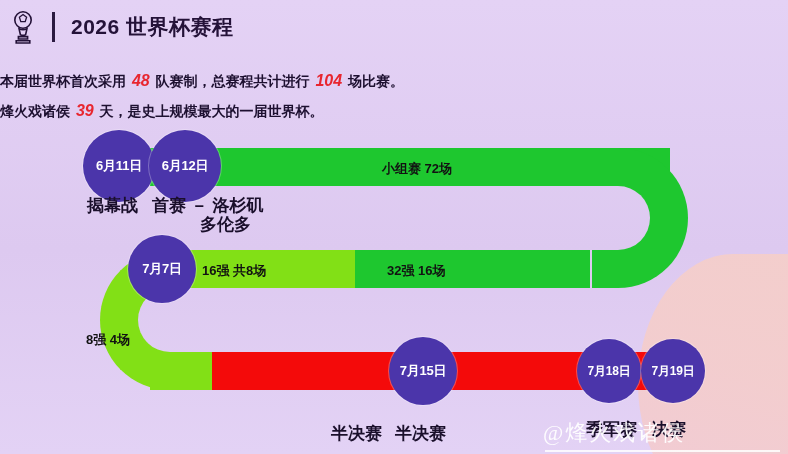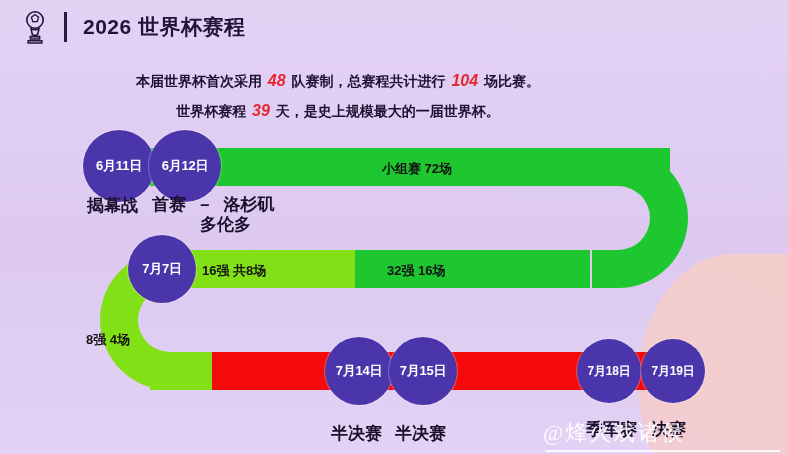--- a/index.html
+++ b/index.html
@@ -35,21 +35,21 @@
     pointer-events: none;
   }
 
   
   .header {
     position: absolute;
     left: 0; top: 0;
     width: 788px; height: 54px;
     display: flex;
     align-items: center;
-    padding-left: 20px;
+    padding-left: 8px;
     box-sizing: border-box;
   }
   .trophy-icon { width: 30px; height: 34px; flex: 0 0 auto; }
   .hdr-divider {
     width: 3px; height: 30px;
     background: #2b1a40;
     margin: 0 16px 0 14px;
     flex: 0 0 auto;
   }
   .hdr-title {
@@ -58,21 +58,20 @@
     color: #241238;
     letter-spacing: .5px;
     white-space: nowrap;
   }
 
   
   .intro {
     position: absolute;
     left: 0; top: 66px;
     width: 676px;
-    text-align: center;
     color: #1d1030;
   }
   .intro-line {
     font-size: 14px;
     font-weight: 700;
     line-height: 30px;
     white-space: nowrap;
   }
   .num {
     color: #e8262f;
@@ -189,21 +188,21 @@
 
   <div class="intro">
     <div class="intro-line">
       <span>本届世界杯首次采用</span>
       <span class="num">48</span>
       <span>队赛制，总赛程共计进行</span>
       <span class="num">104</span>
       <span>场比赛。</span>
     </div>
     <div class="intro-line">
-      <span>世界杯赛程</span>
+      <span>烽火戏诸侯</span>
       <span class="num">39</span>
       <span>天，是史上规模最大的一届世界杯。</span>
     </div>
   </div>
 
   <div class="bar green" style="left:150px; top:148px; width:520px;"></div>
 
   <div class="uturn-right" style="left:592px; top:148px; width:96px; height:140px;"></div>
 
   <div class="bar green" style="left:340px; top:250px; width:250px;"></div>
@@ -217,27 +216,26 @@
   <div class="track-label" style="left:354px; top:160px;margin-left:28px;">小组赛 72场</div>
   <div class="track-label" style="left:387px; top:262px;">32强 16场</div>
   <div class="track-label" style="left:202px; top:262px;">16强 共8场</div>
   <div class="track-label" style="left:86px; top:331px;">8强 4场</div>
 
   <div class="node" style="left:83px; top:130px; width:72px; height:72px;">6月11日</div>
   <div class="node" style="left:149px; top:130px; width:72px; height:72px;text-align:center;">6月12日</div>
 
   <div class="node" style="left:128px; top:235px; width:68px; height:68px;">7月7日</div>
 
-  <div class="node" style="left:325px; top:337px; width:68px; height:68px;">7月14日</div>
   <div class="node" style="left:389px; top:337px; width:68px; height:68px;">7月15日</div>
   <div class="node" style="left:577px; top:339px; width:64px; height:64px; font-size:12px;">7月18日</div>
   <div class="node" style="left:641px; top:339px; width:64px; height:64px; font-size:12px;">7月19日</div>
 
   <div class="caption" style="left:87px; top:196px;">揭幕战</div>
-  <div class="caption" style="left:152px; top:196px;font-family:Liberation Mono, monospace;">首赛 － 洛杉矶</div>
+  <div class="caption" style="left:152px; top:196px;">首赛 － 洛杉矶</div>
   <div class="caption" style="left:200px; top:215px;">多伦多</div>
 
   <div class="caption" style="left:331px; top:424px;">半决赛</div>
   <div class="caption" style="left:395px; top:424px;">半决赛</div>
   <div class="caption" style="left:586px; top:420px;">季军赛</div>
   <div class="caption" style="left:652px; top:420px;">决赛</div>
 
   <div class="watermark">@烽火戏诸侯</div>
   <div class="wm-rule"></div>
 

